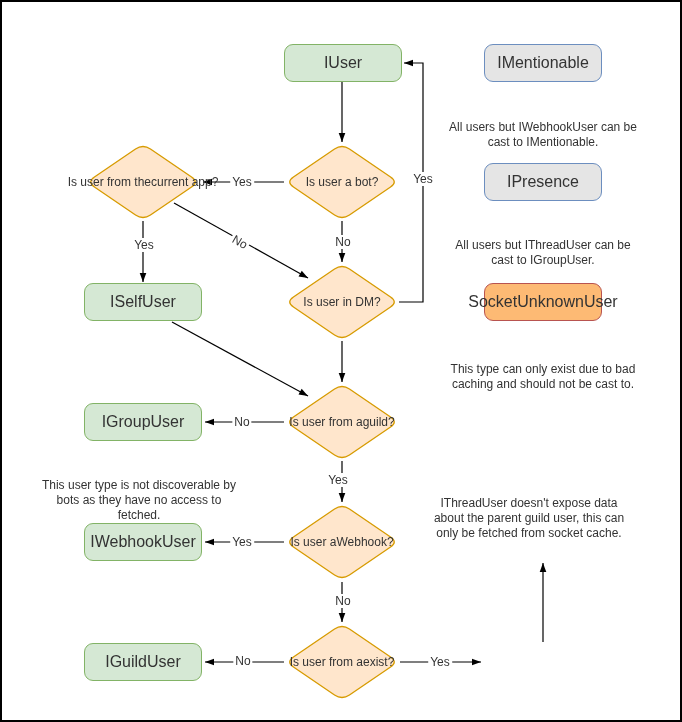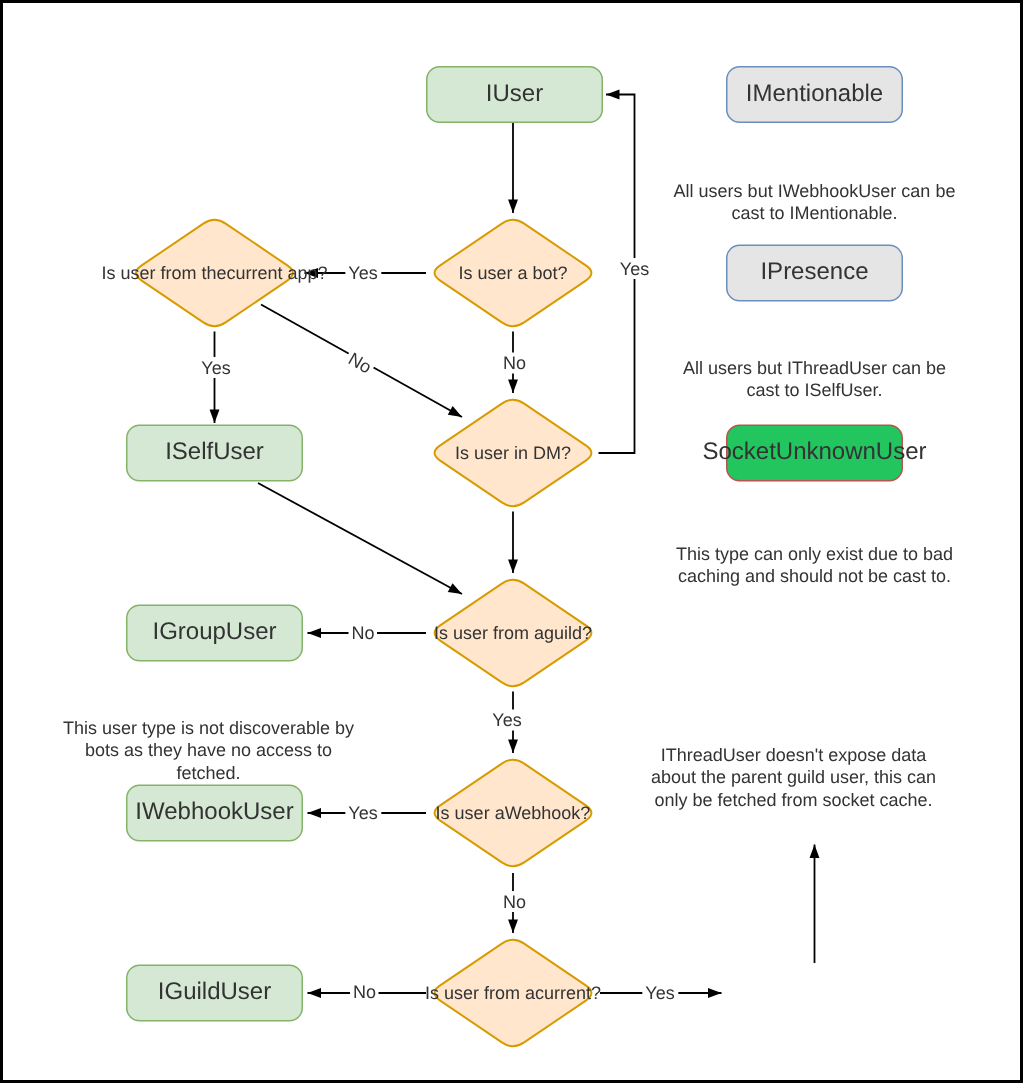--- a/index.html
+++ b/index.html
@@ -12,21 +12,21 @@
   }
   .edges { position:absolute; left:0; top:0; width:682px; height:722px; }
   .edge { stroke:#000000; stroke-width:1.2; fill:none; }
   .box {
     position:absolute; width:118px; height:38px; border-radius:9px;
     display:flex; align-items:center; justify-content:center;
     font-size:16px; text-align:center;
   }
   .box.green { background:#d5e8d4; border:1.3px solid #82b366; }
   .box.blue  { background:#e5e5e5; border:1.3px solid #6c8ebf; }
-  .box.red   { background:#22c55e; border:1.3px solid #b85450; }
+  .box.red   { background:#fdba74; border:1.3px solid #b85450; }
   .decision { position:absolute; width:114px; height:78px; }
   .decision > svg { position:absolute; left:0; top:0; width:114px; height:78px; overflow:visible; }
   .dshape { fill:#ffe6cc; stroke:#d79b00; stroke-width:1.3; }
   .dtext {
     position:absolute; left:0; top:0; right:0; bottom:0;
     display:flex; align-items:center; justify-content:center;
     font-size:12px; line-height:14px; text-align:center;
   }
   .dline { white-space:nowrap; }
   .note {
@@ -135,31 +135,31 @@
       <div class="dline">Is user a</div>
       <div class="dline">Webhook?</div>
     </div>
   </div>
   <div class="decision" style="left:283px;top:621px">
     <svg viewBox="0 0 114 78">
         <path class="dshape" d="M 49.55 6.05 Q 57 1 64.45 6.05 L 105.55 33.95 Q 113 39 105.55 44.05 L 64.45 71.95 Q 57 77 49.55 71.95 L 8.45 44.05 Q 1 39 8.45 33.95 Z"></path>
       </svg>
     <div class="dtext">
       <div class="dline">Is user from a</div>
-      <div class="dline">current?</div>
+      <div class="dline">exist?</div>
     </div>
   </div>
 
   <div class="note" style="left:541px;top:90px">
     <div>All users but IWebhookUser can be</div>
     <div>cast to IMentionable.</div>
   </div>
   <div class="note" style="left:541px;top:208px">
     <div>All users but IThreadUser can be</div>
-    <div>cast to ISelfUser.</div>
+    <div>cast to IGroupUser.</div>
   </div>
   <div class="note" style="left:541px;top:332px">
     <div>This type can only exist due to bad</div>
     <div>caching and should not be cast to.</div>
   </div>
   <div class="note" style="left:137px;top:448px">
     <div>This user type is not discoverable by</div>
     <div>bots as they have no access to</div>
     <div>fetched.</div>
   </div>

